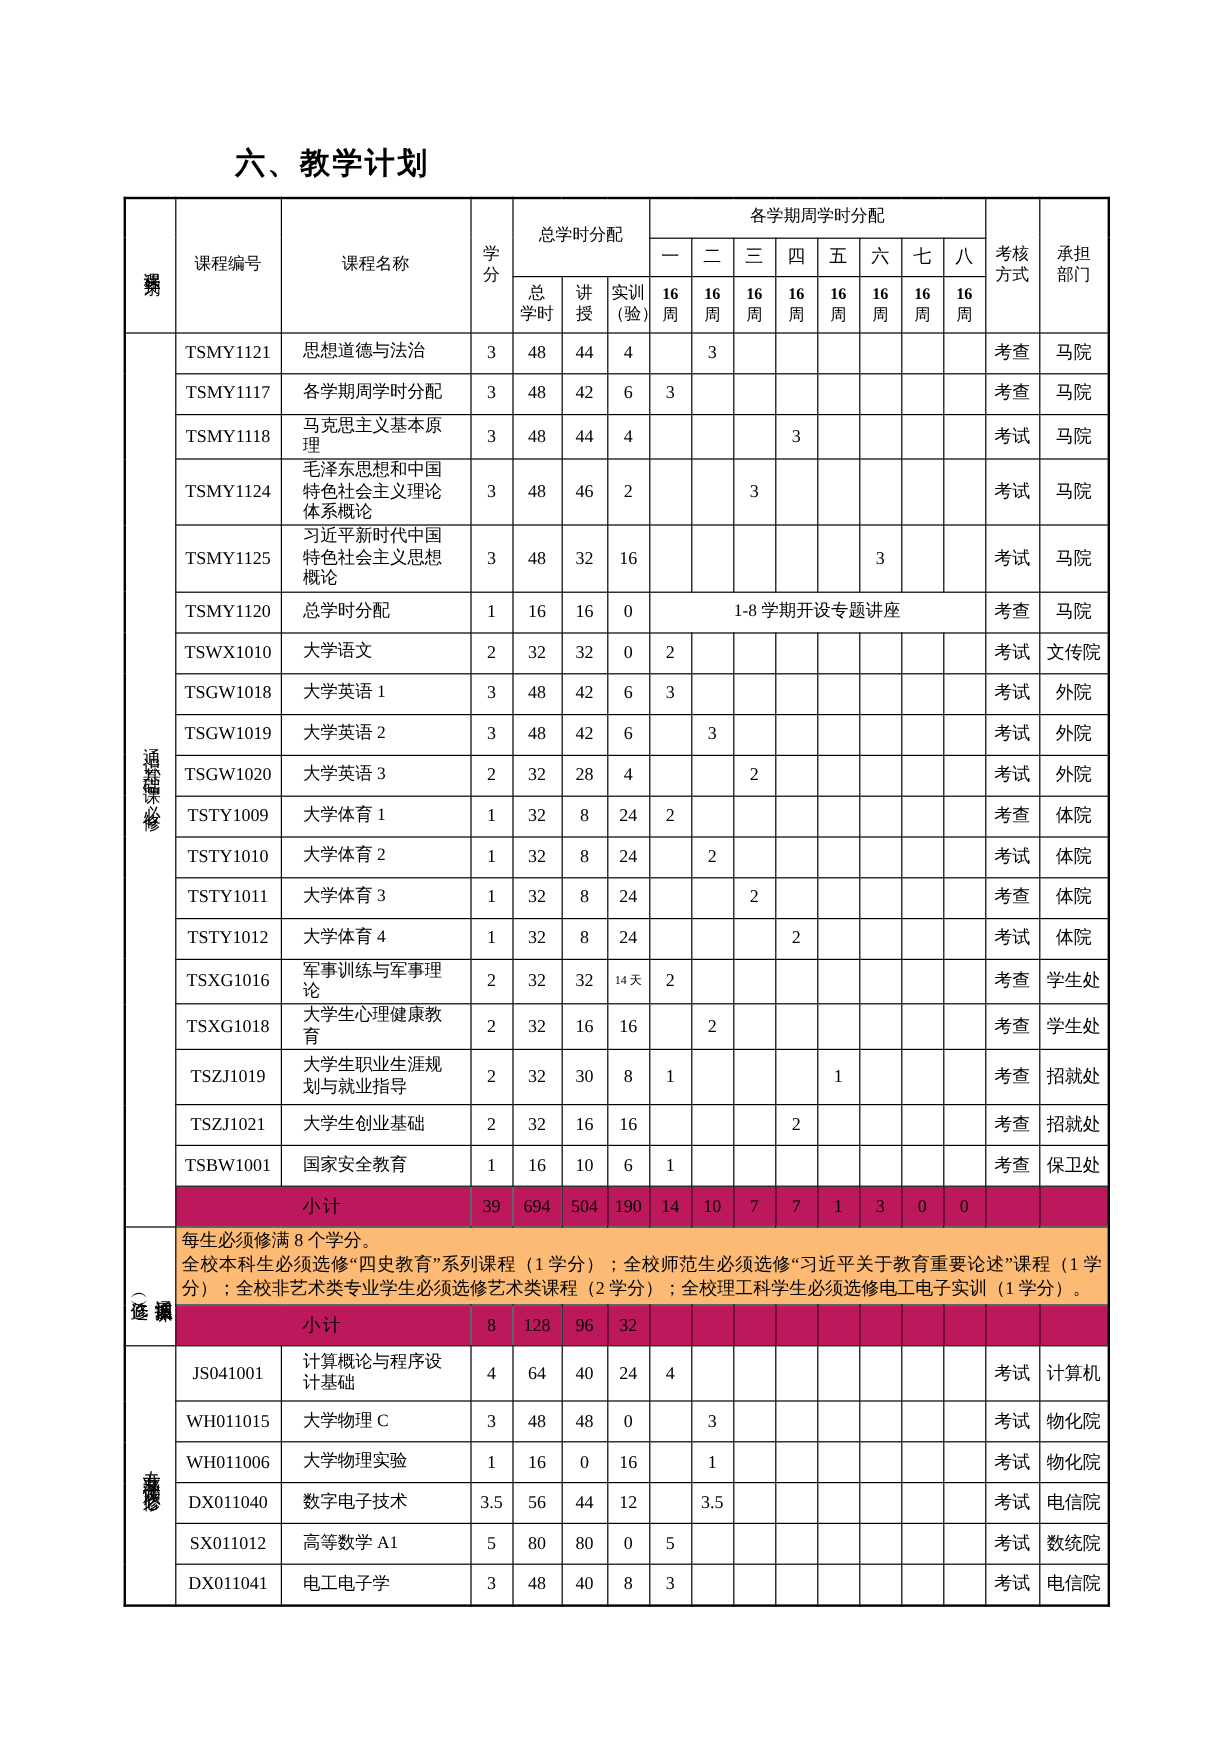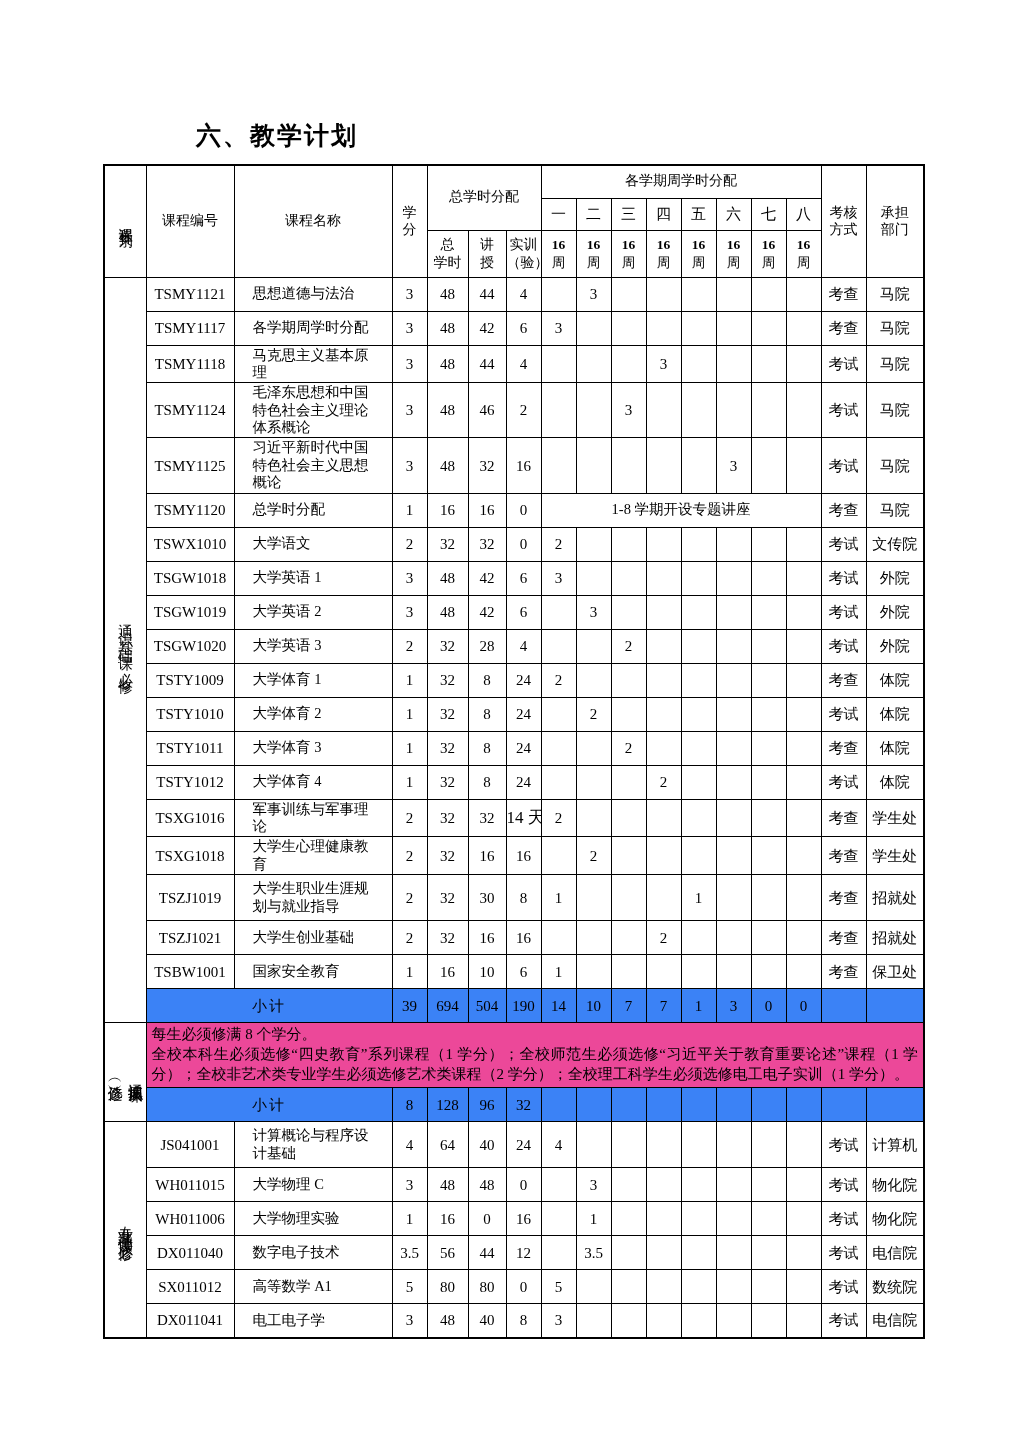--- a/index.html
+++ b/index.html
@@ -28,32 +28,32 @@
   tr.hr1 { height:33px; }
   tr.hr2 { height:32px; }
   tr.hr3 { height:47px; }
   tr.r   { height:34px; }
   tr.r2  { height:46px; }
   tr.sub { height:34px; }
   tr.noter { height:60px; }
   td.hd { font-size:14px;margin-left:32px; }
   td.nm { text-align:left; padding:1px 18px; font-size:14.5px; }
   td.num { font-size:15px; }
-  td.sm { font-size:17px; white-space:nowrap; }
+  td.sm { font-size:10px; white-space:nowrap; }
   .two-line div { line-height:1.25; font-size:14px; }
   td.wk div { line-height:1.3; font-size:13.5px; }
   td.wk .wnum { font-weight:700; }
   .vcat { display:inline-block; writing-mode:vertical-rl; text-orientation:mixed; font-size:14px; letter-spacing:2px; line-height:1.15; }
   .cat  { display:inline-block; writing-mode:vertical-rl; text-orientation:mixed; font-size:15px; line-height:1.1; }
   .cat1 { letter-spacing:8px; }
   .cat2 { letter-spacing:1px; line-height:1.35; }
   .cat3 { letter-spacing:3px; }
-  tr.sub td { background:#3b82f6; }
+  tr.sub td { background:#be185d; }
   td.subl { font-size:15px; letter-spacing:2px; }
-  td.note { text-align:left; padding:2px 5px; background:#ec4899; }
+  td.note { text-align:left; padding:2px 5px; background:#fdba74; }
   td.note div { font-size:15px; line-height:1.33; text-align:justify; }
   td.spantext { font-size:14.5px;margin-left:40px; }
 </style>
 </head>
 <body>
 
 <div class="page">
   <div class="doc-title">六、教学计划</div>
 
   <table class="plan">

